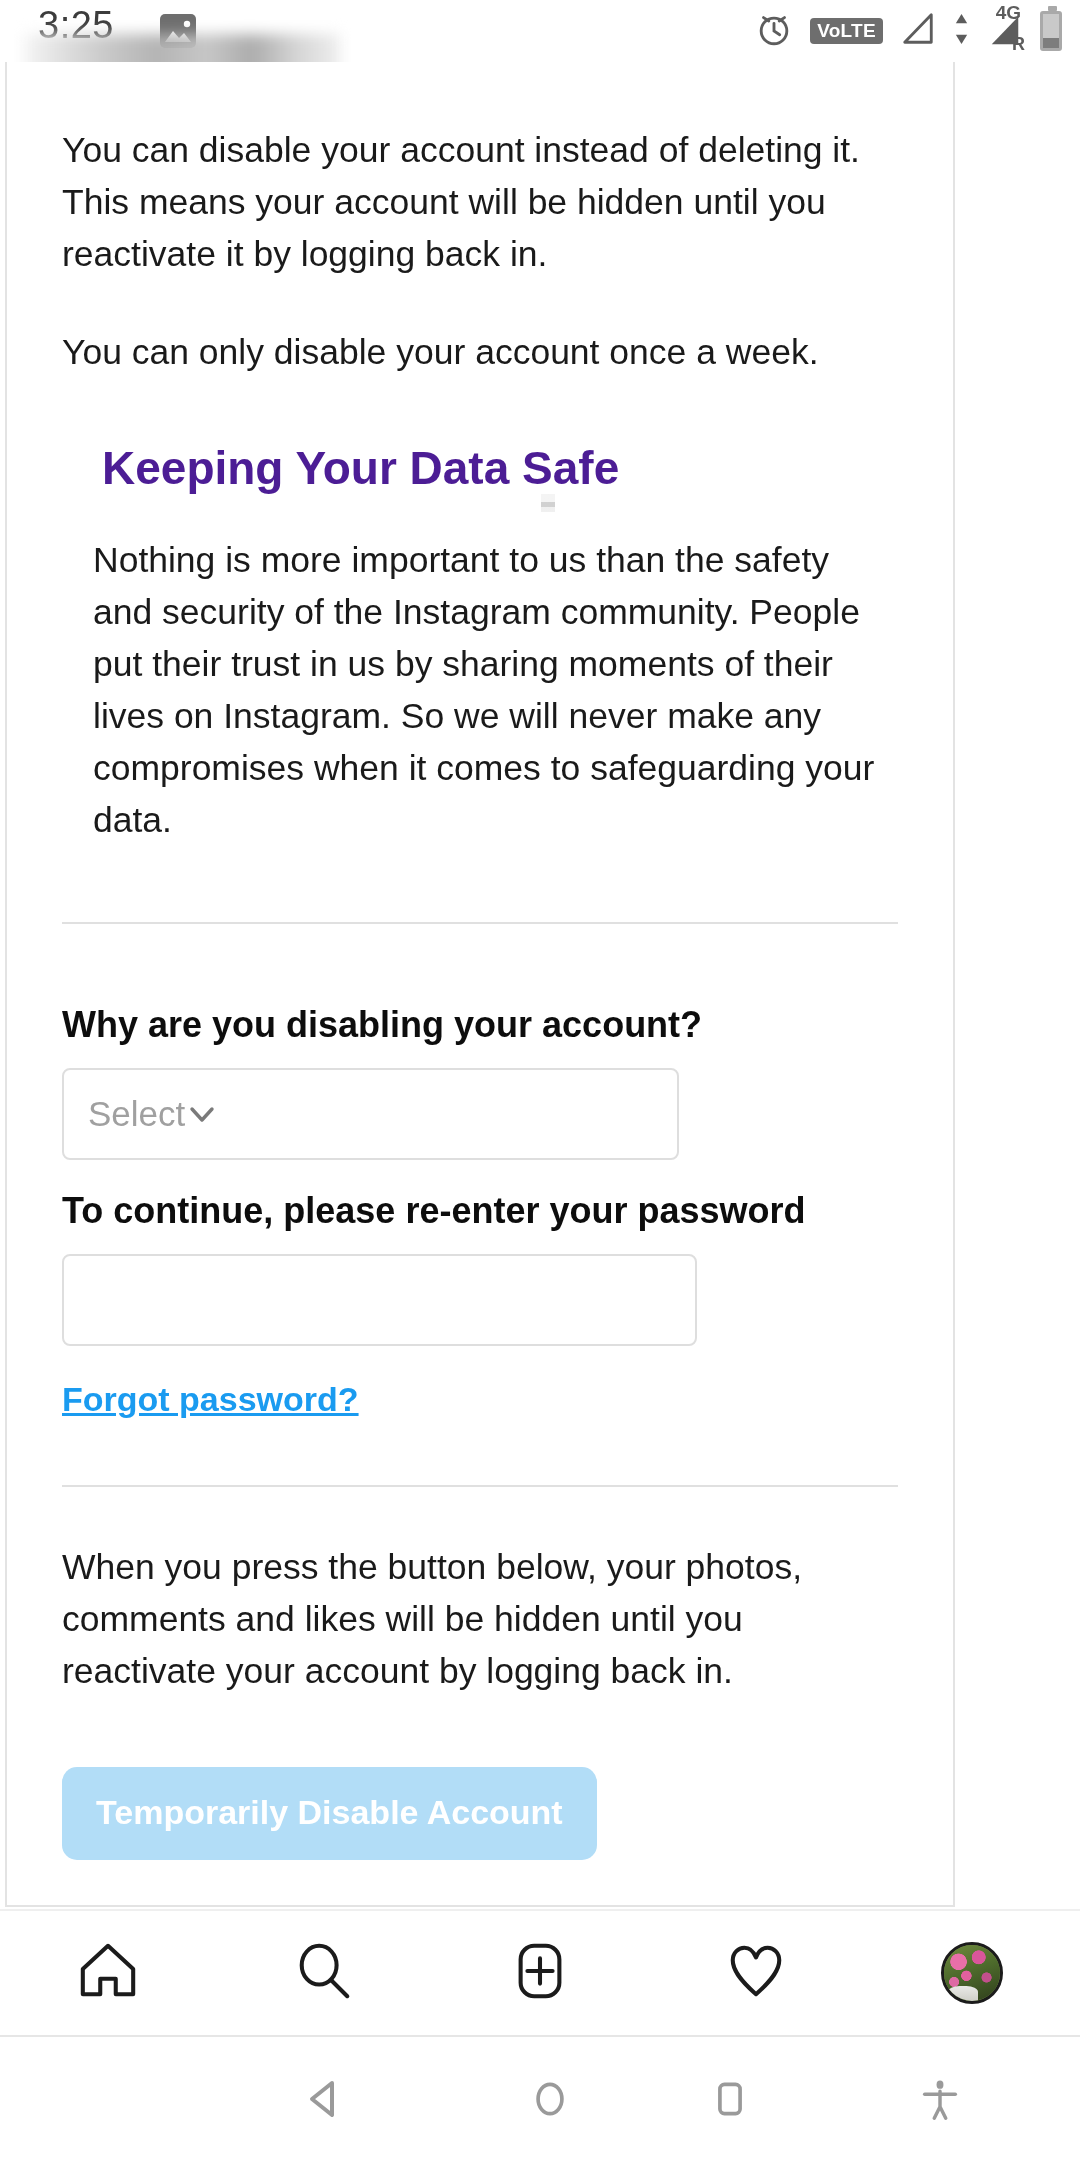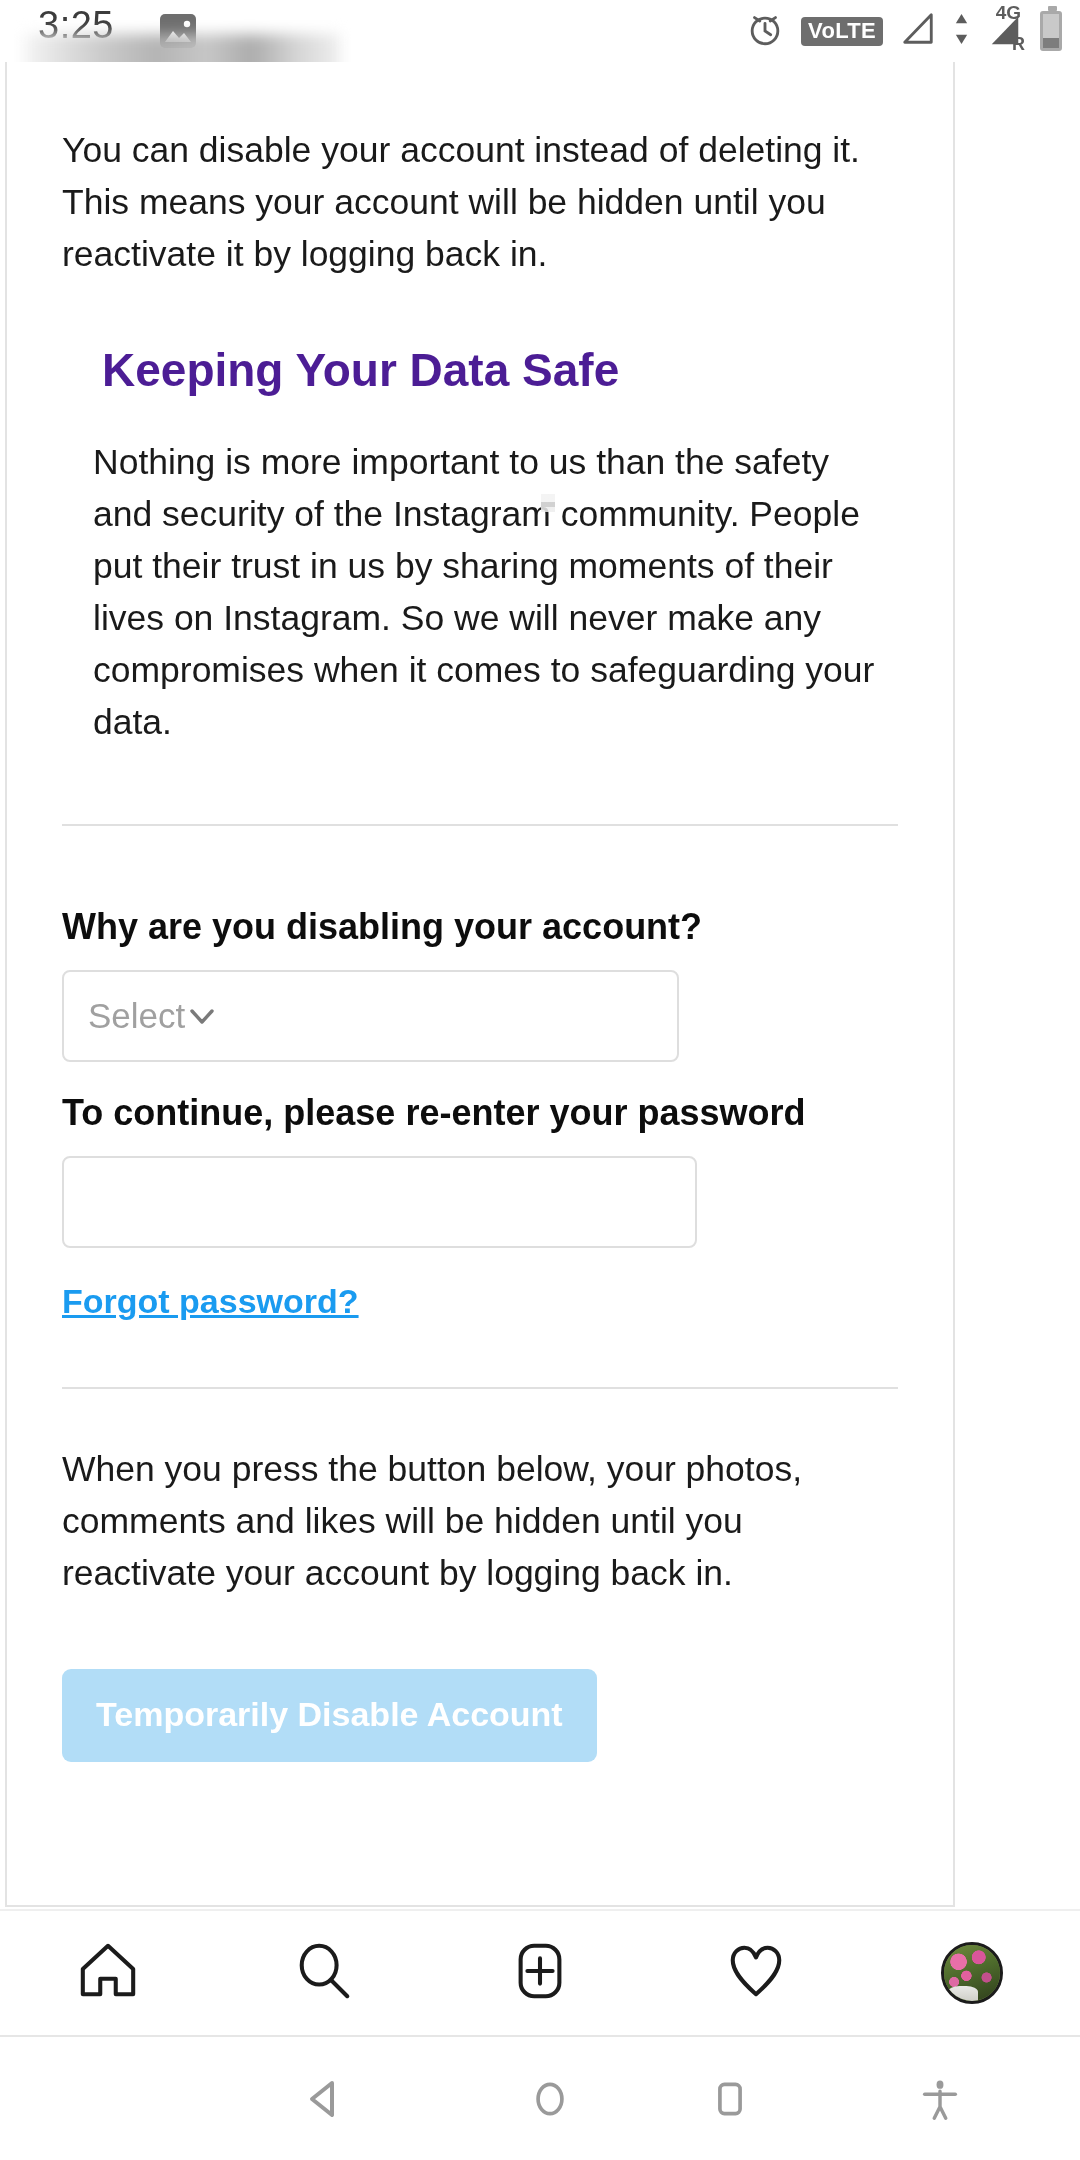--- a/index.html
+++ b/index.html
@@ -23,21 +23,21 @@
   }
   .sb-photo-icon {
     position:absolute; left:160px; top:14px; width:36px; height:34px;
   }
   .sb-right {
     position:absolute; right:18px; top:10px;
     display:flex; align-items:center; gap:17px;
   }
   .volte-badge {
     background:#6e6e6e; color:#ffffff; border-radius:4px;
-    font-size:22px; font-weight:bold; padding:3px 7px 4px 7px;
+    font-size:19px; font-weight:bold; padding:3px 7px 4px 7px;
     letter-spacing:0.3px; line-height:1;
     display:flex; align-items:center;
   }
   .sig-group { position:relative; display:flex; align-items:flex-end; gap:3px; }
   .four-g {
     position:absolute; right:2px; top:-10px;
     font-size:19px; font-weight:bold; color:#5d5d5d;
   }
   .roam-r {
     position:absolute; right:-2px; bottom:-5px;
@@ -123,21 +123,21 @@
     display:inline-block;
   }
 
   .p4 { margin-top:54px; }
 
   .disable-btn {
     margin-top:70px;
     display:inline-block;
     background:#b2ddf7;
     color:#ffffff; font-weight:bold; font-size:34px;
-    border:none; border-radius:9px;
+    border:none; border-radius:15px;
     padding:26px 34px 28px 34px;
     font-family:"Liberation Sans", sans-serif;
   }
 
   .artifact {
     position:absolute; left:534px; top:432px;
     width:14px; height:18px;
     background:linear-gradient(180deg,#f2f2f2 0 45%, #c9c9c9 45% 75%, #ededed 75% 100%);
     opacity:.85;
   }
@@ -242,20 +242,21 @@
 
     <div class="redaction"></div>
   </div>
 
   <div class="webview">
 
     <div class="artifact"></div>
 
     <div class="content">
       <p class="body p1">You can disable your account instead of deleting it. This means your account will be hidden until you reactivate it by logging back in.</p>
+      <p class="body p2">You can only disable your account once a week.</p>
       <h3 class="heading h-data">Keeping Your Data Safe</h3>
       <p class="body p3">Nothing is more important to us than the safety and security of the Instagram community. People put their trust in us by sharing moments of their lives on Instagram. So we will never make any compromises when it comes to safeguarding your data.</p>
     </div>
 
     <div class="divider div1"></div>
 
     <div class="content">
       <h3 class="q-heading q-heading-1">Why are you disabling your account?</h3>
 
       <div class="select-box">

